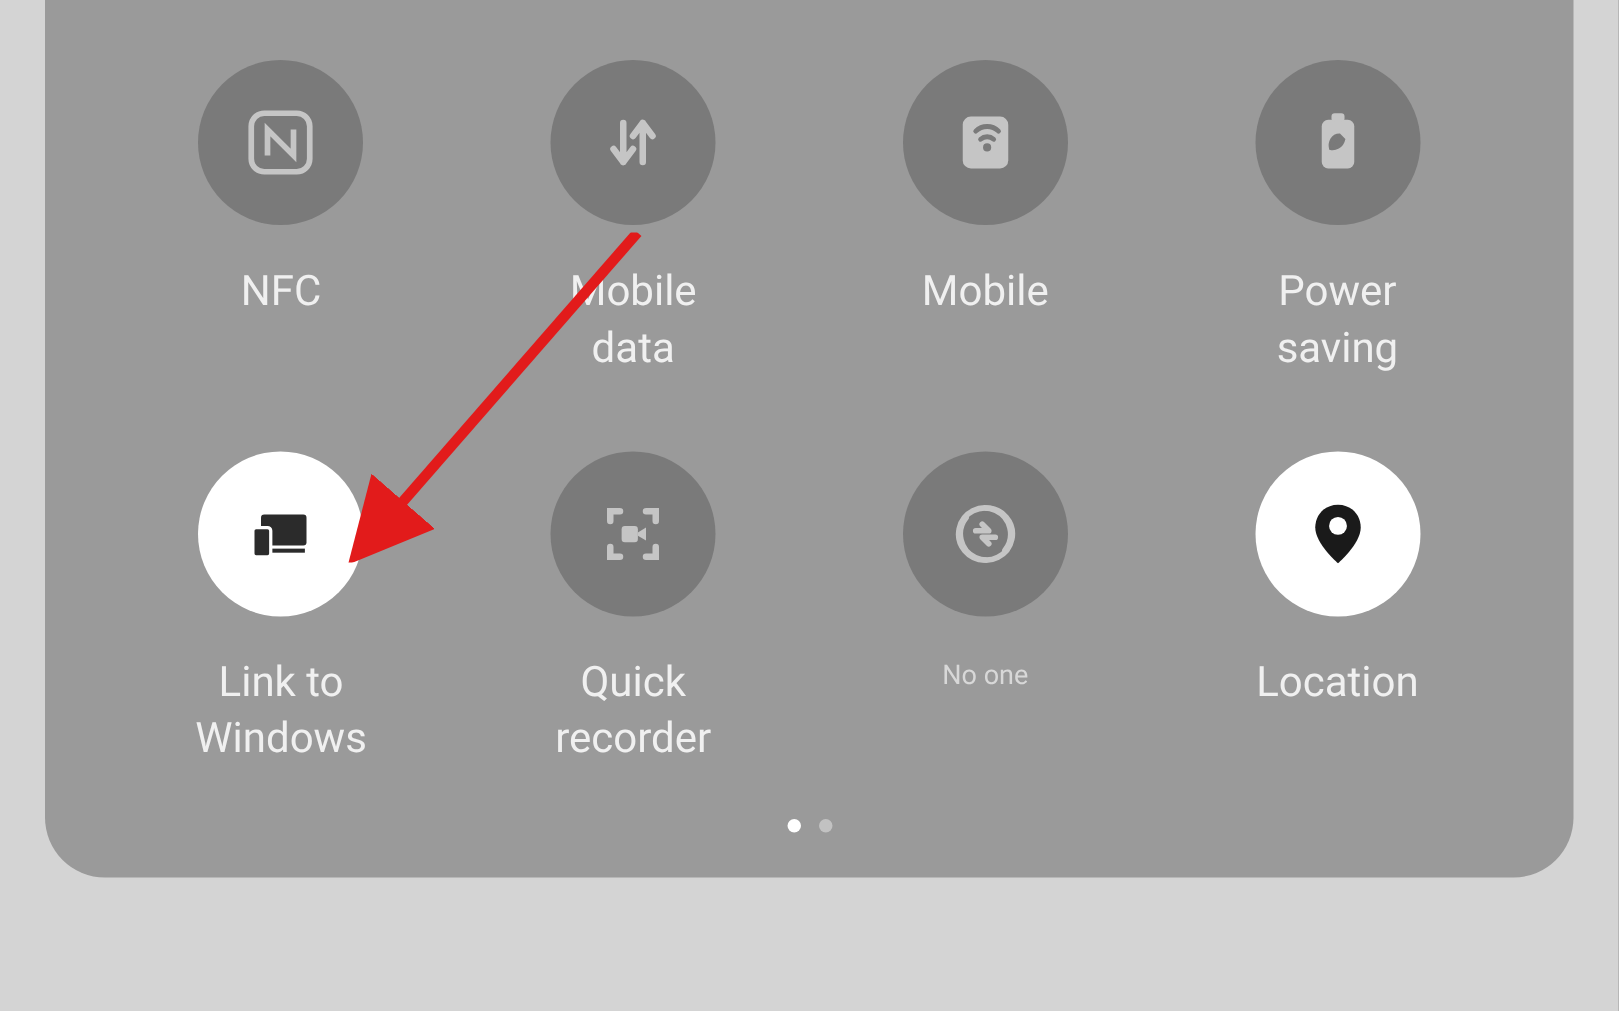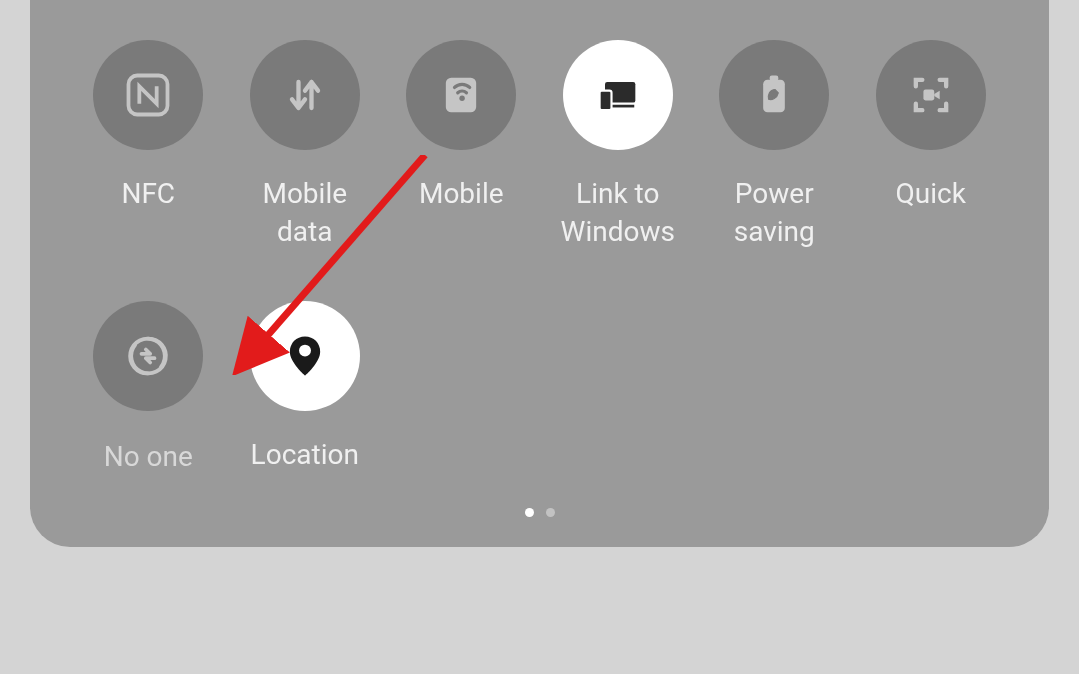--- a/index.html
+++ b/index.html
@@ -17,21 +17,21 @@
     }
     .panel {
       background: #9a9a9a;
       border-radius: 0 0 40px 40px;
       margin: 0 30px;
       padding: 40px 60px 30px 60px;
       position: relative;
     }
     .grid {
       display: grid;
-      grid-template-columns: repeat(6, 1fr);
+      grid-template-columns: repeat(4, 1fr);
       gap: 50px 40px;
     }
     .tile {
       display: flex;
       flex-direction: column;
       align-items: center;
     }
     .icon-circle {
       width: 110px;
       height: 110px;
@@ -49,21 +49,21 @@
     }
     .tile-label {
       color: #f0f0f0;
       font-size: 28px;
       text-align: center;
       line-height: 1.35;
       font-weight: 400;
     }
     .tile-sublabel {
       color: #d8d8d8;
-      font-size: 28px;
+      font-size: 18px;
       text-align: center;
       margin-top: 4px;
     }
     .icon-svg {
       width: 52px;
       height: 52px;
     }
     .pagination {
       display: flex;
       justify-content: center;
@@ -125,57 +125,58 @@
           <path d="M18 17 a10 10 0 0 1 14 0 M21 22 a6 6 0 0 1 8 0" fill="none" stroke="#7a7a7a" stroke-width="3" stroke-linecap="round"></path>
           <circle cx="25" cy="27" r="2.5" fill="#7a7a7a"></circle>
         </svg>
       </div>
       <div class="tile-label">
         <span>Mobile</span><br>
       </div>
     </div>
 
     <div class="tile">
+      <div class="icon-circle inactive">
+        <svg class="icon-svg" viewBox="0 0 48 48" fill="#c5c5c5">
+          <rect x="14" y="10" width="20" height="30" rx="4"></rect>
+          <rect x="20" y="6" width="8" height="5" rx="2"></rect>
+          <path d="M25 19 C20 19 18 24 19 28 C22 29 27 27 28 22 Z M25 19 L21 27" fill="#7a7a7a" stroke="#7a7a7a" stroke-width="1"></path>
+        </svg>
+      </div>
+      <div class="tile-label">
+        <span>Power</span><br>
+        <span>saving</span>
+      </div>
+    </div>
+
+    <div class="tile">
       <div class="icon-circle active">
         <svg class="icon-svg" viewBox="0 0 48 48">
           <rect x="12" y="12" width="28" height="19" rx="2" fill="#2b2b2b"></rect>
           <rect x="17" y="33" width="22" height="2.5" fill="#2b2b2b"></rect>
           <rect x="7" y="20" width="11" height="18" rx="2" fill="#2b2b2b" stroke="#ffffff" stroke-width="2"></rect>
         </svg>
       </div>
       <div class="tile-label">
         <span>Link to</span><br>
         <span>Windows</span>
       </div>
     </div>
 
     <div class="tile">
       <div class="icon-circle inactive">
-        <svg class="icon-svg" viewBox="0 0 48 48" fill="#c5c5c5">
-          <rect x="14" y="10" width="20" height="30" rx="4"></rect>
-          <rect x="20" y="6" width="8" height="5" rx="2"></rect>
-          <path d="M25 19 C20 19 18 24 19 28 C22 29 27 27 28 22 Z M25 19 L21 27" fill="#7a7a7a" stroke="#7a7a7a" stroke-width="1"></path>
-        </svg>
-      </div>
-      <div class="tile-label">
-        <span>Power</span><br>
-        <span>saving</span>
-      </div>
-    </div>
-
-    <div class="tile">
-      <div class="icon-circle inactive">
         <svg class="icon-svg" viewBox="0 0 48 48" fill="none" stroke="#c5c5c5" stroke-width="4" stroke-linecap="round">
           <path d="M10 16 L10 10 L16 10 M32 10 L38 10 L38 16 M38 32 L38 38 L32 38 M16 38 L10 38 L10 32"></path>
           <rect x="17" y="19" width="10" height="10" rx="2" fill="#c5c5c5" stroke="none"></rect>
           <path d="M27 23 L32 20 L32 28 L27 25 Z" fill="#c5c5c5" stroke="none"></path>
         </svg>
       </div>
       <div class="tile-label">
         <span>Quick</span><br>
+        <span>recorder</span>
       </div>
     </div>
 
     <div class="tile">
       <div class="icon-circle inactive">
         <svg class="icon-svg" viewBox="0 0 48 48" fill="none" stroke="#c5c5c5" stroke-width="3.5" stroke-linecap="round" stroke-linejoin="round">
           <path d="M24 8 A16 16 0 1 1 12 14"></path>
           <path d="M24 40 A16 16 0 1 1 36 34"></path>
           <path d="M18 22 L26 22 L22 18 M30 26 L22 26 L26 30"></path>
         </svg>

